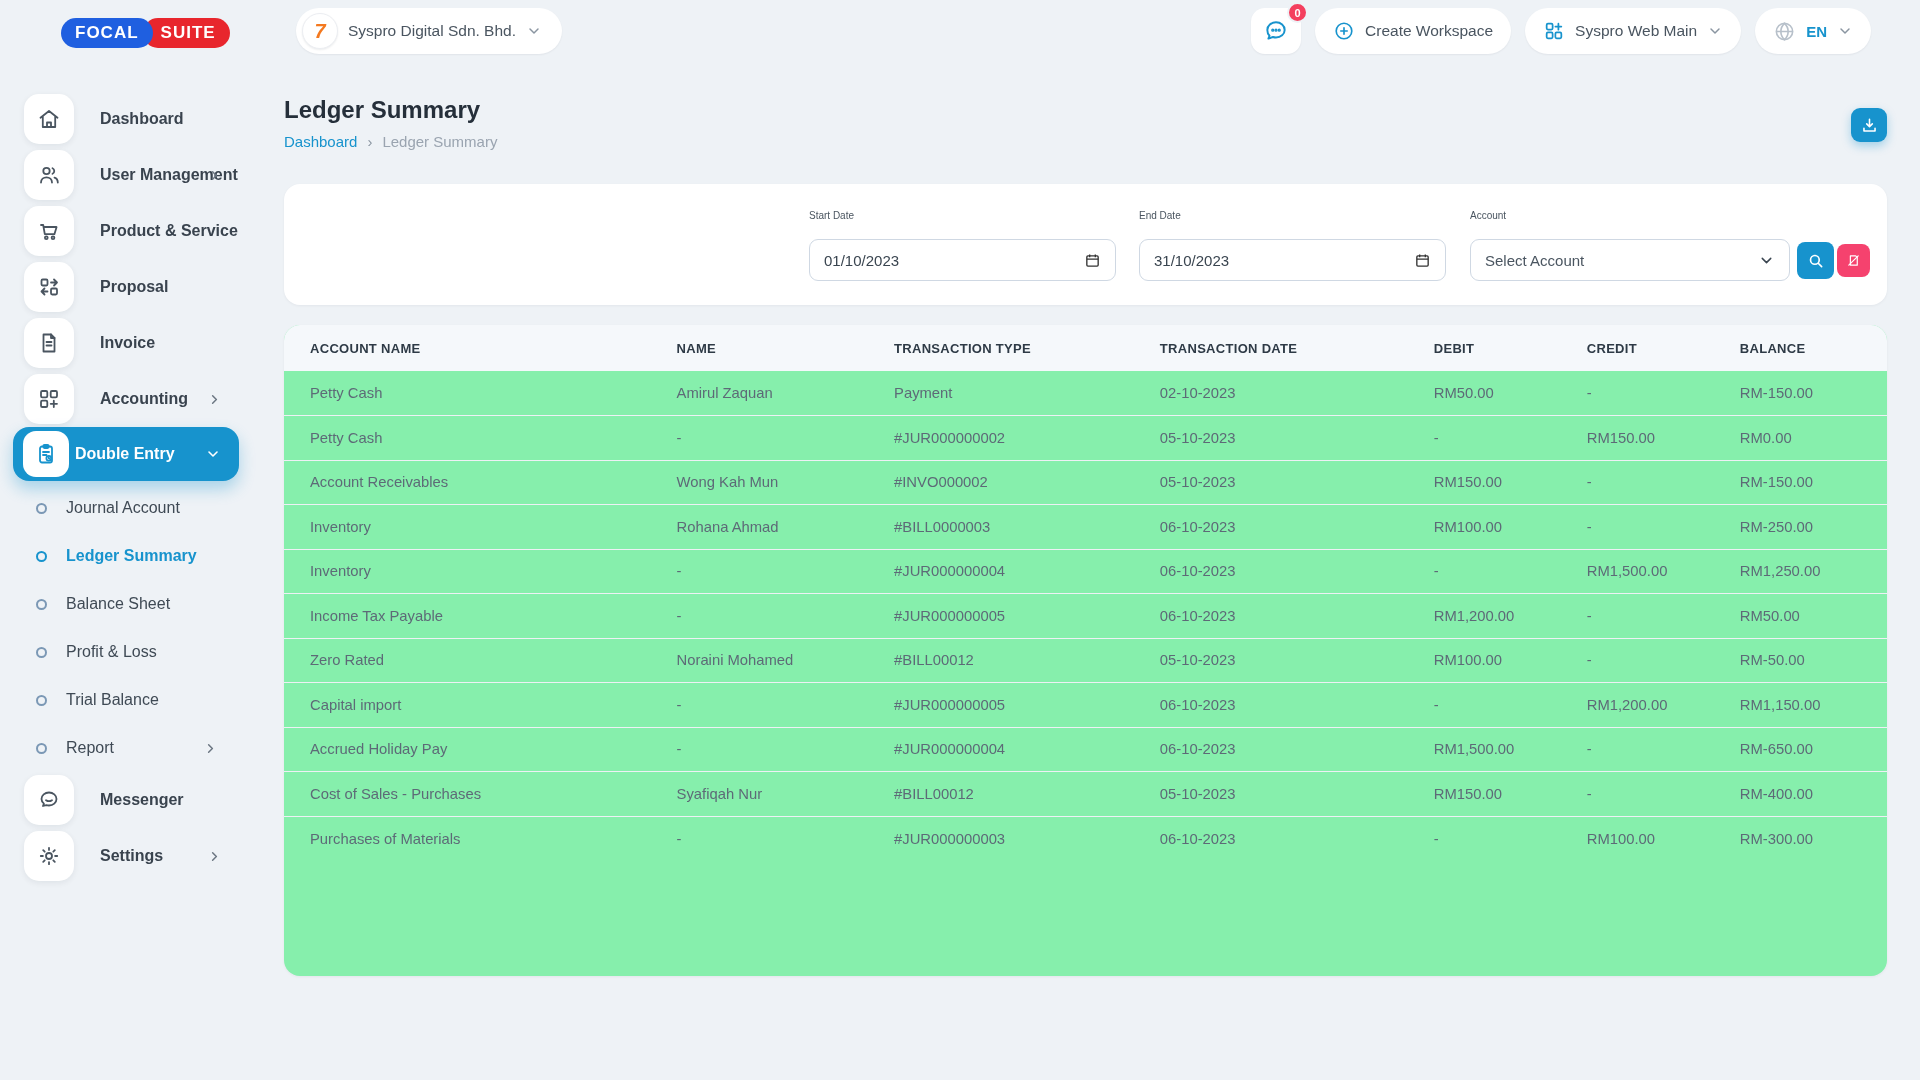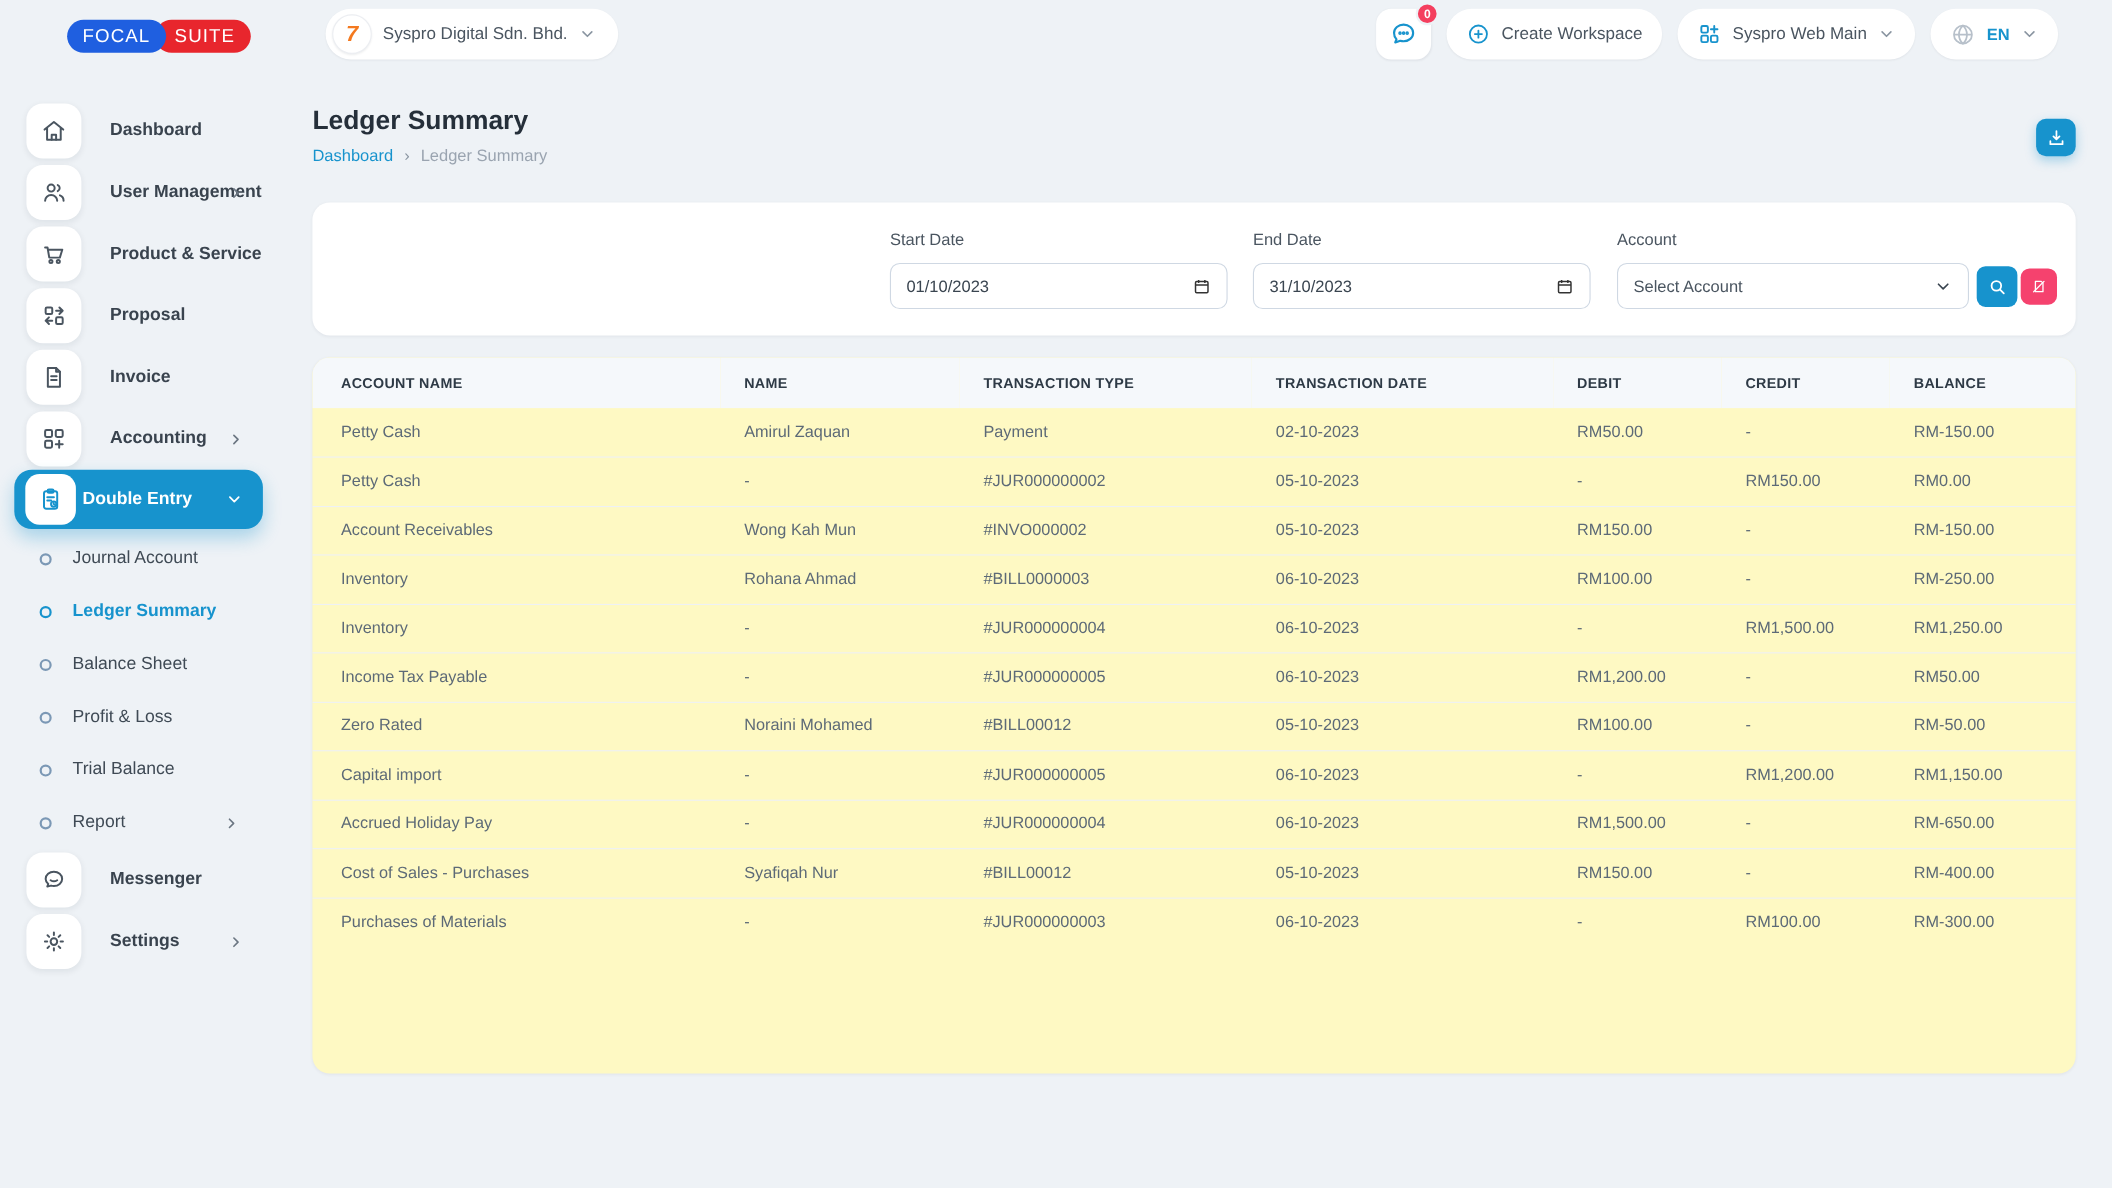--- a/index.html
+++ b/index.html
@@ -9,21 +9,21 @@
     background:#eef2f6;
     color:#39434e;
     overflow:hidden;
     position:relative;
   }
   .app { position:relative; width:1920px; height:1080px; }
 
   
   .topbar { position:absolute; top:0; left:0; width:1920px; height:62px; }
   .logo { position:absolute; left:61px; top:18px; display:flex; align-items:center; }
-  .logo .pill { color:#fff; font-weight:normal; font-size:17px; letter-spacing:1px; padding:5px 14px; border-radius:16px; }
+  .logo .pill { color:#fff; font-weight:bold; font-size:17px; letter-spacing:1px; padding:5px 14px; border-radius:16px; }
   .logo .pill.blue { background:#1f5fe0; z-index:2; }
   .logo .pill.red  { background:#e8262d; margin-left:-10px; padding-left:18px; z-index:1; }
 
   .pillbtn {
     background:#fff; border-radius:26px; height:46px;
     display:flex; align-items:center; gap:10px;
     box-shadow:0 1px 2px rgba(15,23,42,.06);
     padding:16px 18px; cursor:pointer;
   }
   .company { position:absolute; left:296px; top:8px; padding:0 20px 0 6px; }
@@ -81,31 +81,31 @@
   .breadcrumb { margin-top:9px; font-size:15px; display:flex; align-items:center; gap:10px; }
   .breadcrumb .parent { color:#1793cd; cursor:pointer; }
   .breadcrumb .sep { color:#8a95a1; }
   .breadcrumb .current { color:#9aa4b0; }
   .download-btn { position:absolute; right:0; top:12px; width:36px; height:34px; border-radius:9px;
     background:#1793cd; border:none; color:#fff; display:flex; align-items:center; justify-content:center; cursor:pointer;
     box-shadow:0 4px 10px rgba(23,147,205,.35); }
 
   .filter-card { position:absolute; left:0; top:88px; width:1603px; height:121px; background:#fff; border-radius:16px;
     box-shadow:0 1px 3px rgba(15,23,42,.05); }
-  .f-label { position:absolute; top:26px; font-size:15px; color:#4a5560; }
+  .f-label { position:absolute; top:26px; font-size:10px; color:#4a5560; }
   .f-input { position:absolute; top:55px; height:42px; border:1px solid #cfd8e3; border-radius:9px; background:#fff;
     display:flex; align-items:center; justify-content:space-between; padding:0 14px; font-size:15px; color:#3a4550; cursor:pointer; }
   .lbl-start { left:525px; } .in-start { left:525px; width:307px; }
   .lbl-end { left:855px; } .in-end { left:855px; width:307px; }
   .lbl-account { left:1186px; } .in-account { left:1186px; width:320px; color:#4a5560; }
   .sq-btn { position:absolute; top:58px; border:none; border-radius:8px; display:flex; align-items:center; justify-content:center; cursor:pointer; color:#fff; }
   .search-btn { left:1513px; width:37px; height:37px; background:#1793cd; }
   .clear-btn { left:1553px; width:33px; height:33px; top:60px; background:#f5426e; }
 
-  .table-card { position:absolute; left:0; top:229px; width:1603px; height:651px; background:#fef9c3; border-radius:16px;
+  .table-card { position:absolute; left:0; top:229px; width:1603px; height:651px; background:#86efac; border-radius:16px;
     box-shadow:0 1px 3px rgba(15,23,42,.05); overflow:hidden; }
   table.ledger { width:100%; border-collapse:collapse; table-layout:fixed; }
   .ledger col.c1{width:23%} .ledger col.c2{width:13.5%} .ledger col.c3{width:16.5%}
   .ledger col.c4{width:17%} .ledger col.c5{width:9.5%} .ledger col.c6{width:9.5%} .ledger col.c7{width:10.5%}
   .ledger thead th { background:#f5f8fb; height:46px; text-align:left; font-size:13px; font-weight:bold;
     color:#2e3a46; letter-spacing:.3px; padding:0 8px 0 22px; }
   .ledger thead th:first-child { padding-left:26px; }
   .ledger tbody td { height:44.5px; font-size:14.8px; color:#5d6a77; padding:0 8px 0 22px;
     border-top:1px solid #eef1f5; white-space:nowrap; overflow:hidden; }
   .ledger tbody tr:first-child td { border-top:none; }

